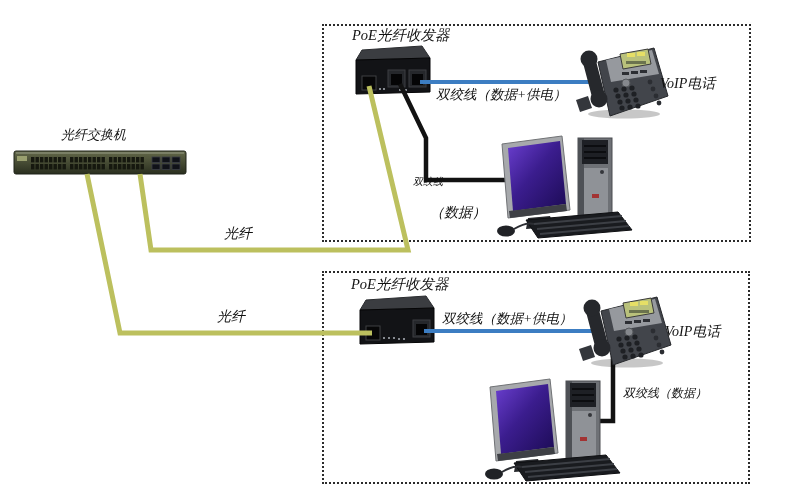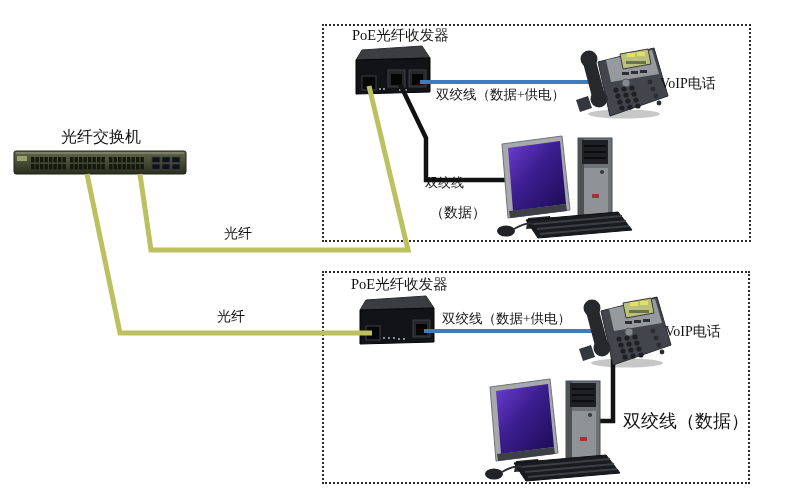--- a/index.html
+++ b/index.html
@@ -1,21 +1,21 @@
 <!DOCTYPE html>
 <html><head>
 <meta charset="utf-8">
 <style>
   html,body{margin:0;padding:0;background:#fff;}
   #stage{position:relative;width:786px;height:503px;background:#fff;overflow:hidden;
          font-family:"Liberation Serif","DejaVu Serif",serif;}
   .zonebox{position:absolute;border:2px dotted #2b2b2b;background:transparent;}
   #zone1{left:322px;top:24px;width:425px;height:214px;}
   #zone2{left:322px;top:271px;width:424px;height:209px;}
-  .lbl{position:absolute;color:#111;white-space:nowrap;line-height:1.15;}
+  .lbl{position:absolute;color:#111;white-space:nowrap;line-height:1.15;font-style:italic;}
   svg#art{position:absolute;left:0;top:0;}
 </style>
 </head>
 <body>
 
 <div id="stage">
 
   <div id="zone1" class="zonebox"></div>
   <div id="zone2" class="zonebox"></div>
 
@@ -166,28 +166,28 @@
     <line x1="420" y1="82" x2="592" y2="82" stroke="#3c7dc2" stroke-width="4"></line>
     <line x1="424" y1="331" x2="592" y2="331" stroke="#3c7dc2" stroke-width="4"></line>
 
     <use href="#pc" xlink:href="#pc" x="490" y="134"></use>
     <use href="#pc" xlink:href="#pc" x="478" y="377"></use>
 
     <use href="#phone" xlink:href="#phone" x="574" y="42"></use>
     <use href="#phone" xlink:href="#phone" x="577" y="291"></use>
   </svg>
 
-  <div class="lbl" style="left:61px;top:128px;font-size:16px">光纤交换机</div>
+  <div class="lbl" style="left:61px;top:128px;font-size:13px">光纤交换机</div>
   <div class="lbl" style="left:224px;top:226px;font-size:14px">光纤</div>
   <div class="lbl" style="left:217px;top:309px;font-size:14px">光纤</div>
 
   <div class="lbl" style="left:352px;top:27px;font-size:14.5px">PoE光纤收发器</div>
   <div class="lbl" style="left:436px;top:87px;font-size:13.5px">双绞线（数据+供电）</div>
   <div class="lbl" style="left:660px;top:76px;font-size:14px">VoIP电话</div>
-  <div class="lbl" style="left:425px;top:176px;font-size:13px">双绞线</div>
+  <div class="lbl" style="left:413px;top:176px;font-size:10px">双绞线</div>
   <div class="lbl" style="left:430px;top:205px;font-size:14px">（数据）</div>
 
   <div class="lbl" style="left:351px;top:276px;font-size:14.5px">PoE光纤收发器</div>
   <div class="lbl" style="left:442px;top:311px;font-size:13.5px">双绞线（数据+供电）</div>
   <div class="lbl" style="left:665px;top:324px;font-size:14px">VoIP电话</div>
-  <div class="lbl" style="left:623px;top:411px;font-size:18px">双绞线（数据）</div>
+  <div class="lbl" style="left:623px;top:387px;font-size:12px">双绞线（数据）</div>
 
 </div>
 
 </body></html>

